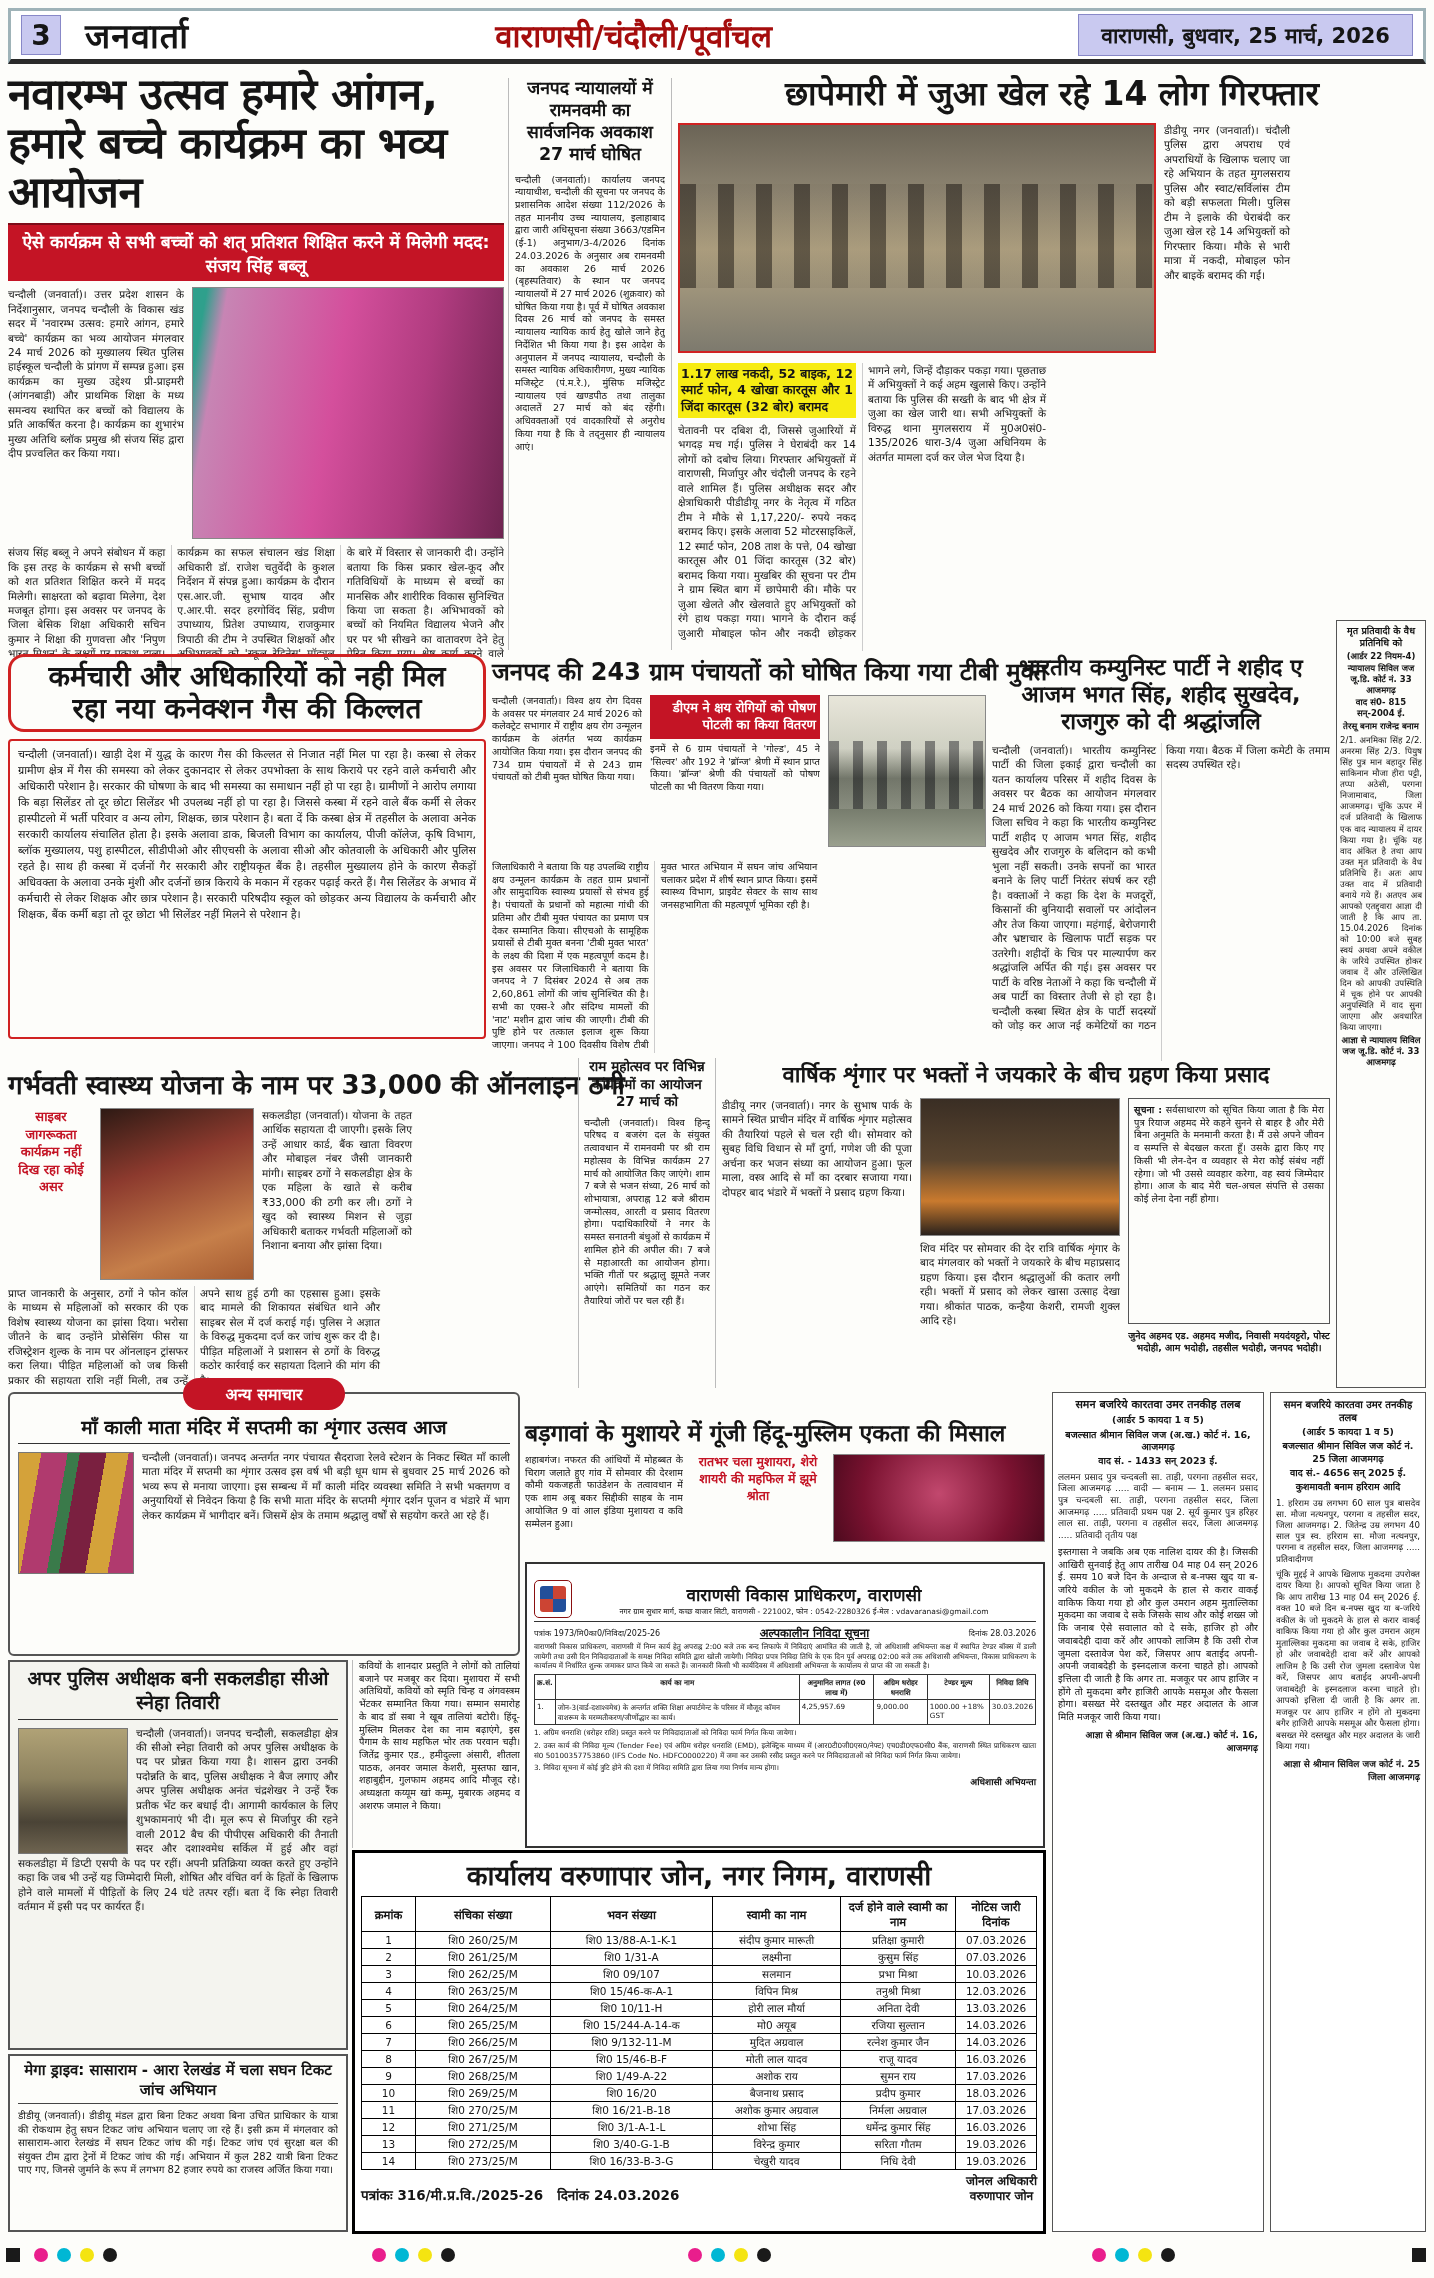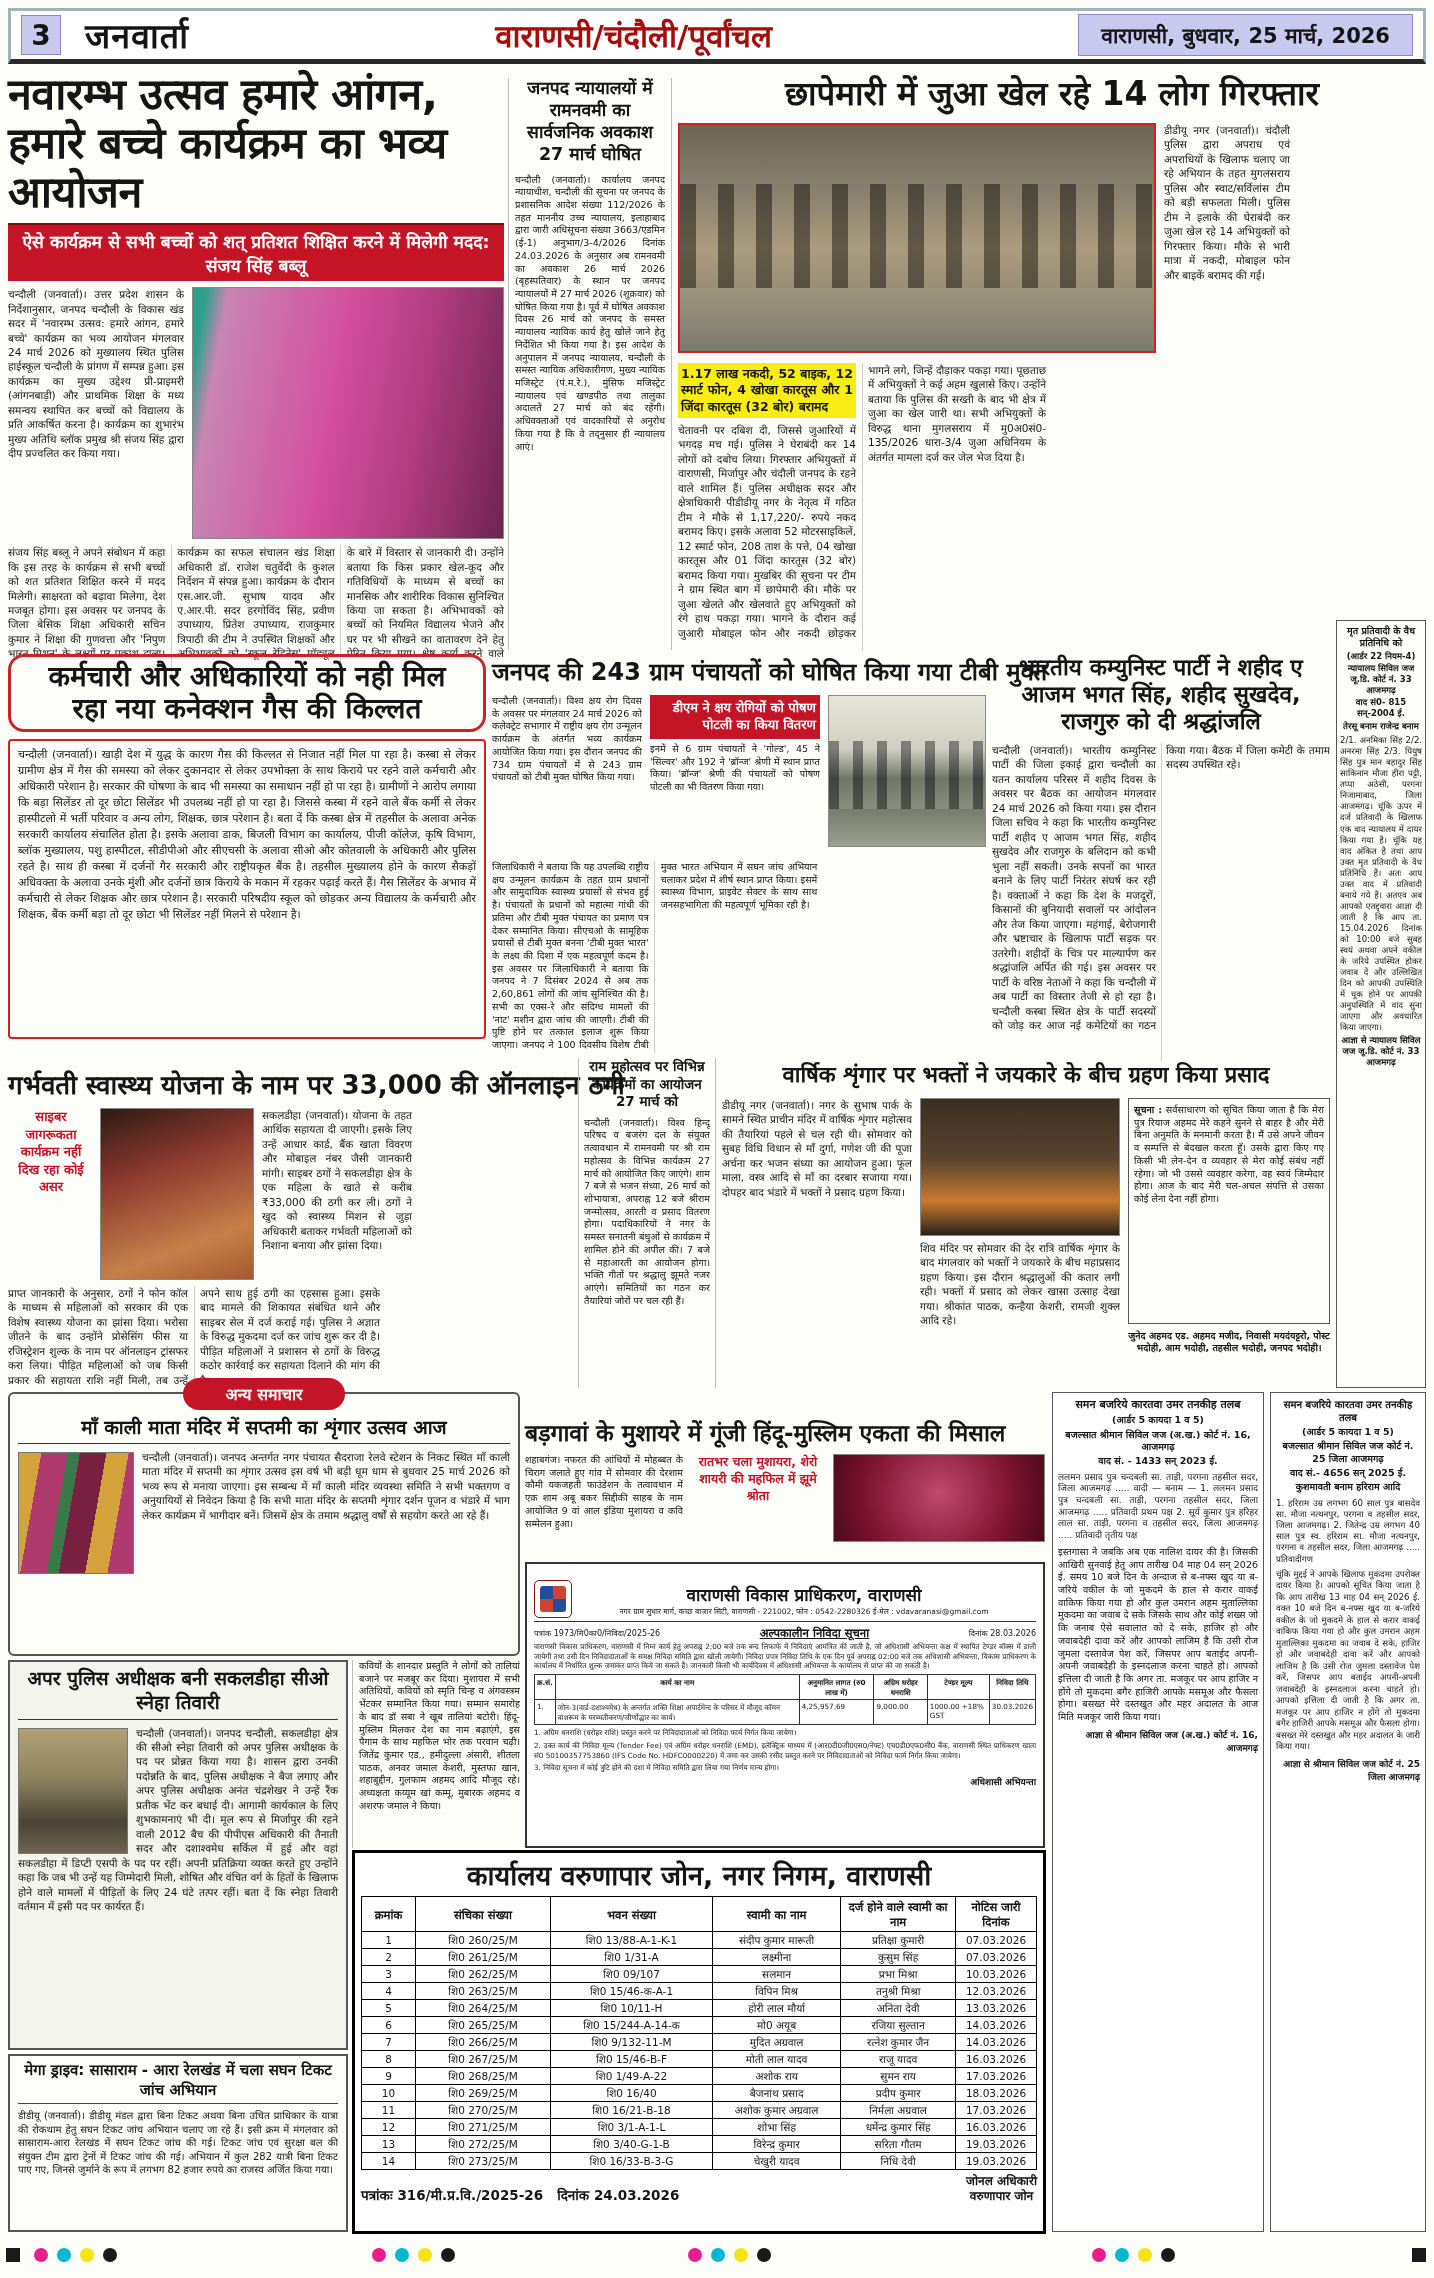--- a/index.html
+++ b/index.html
@@ -450,21 +450,21 @@
             <td>9</td>
             <td>शि0 268/25/M</td>
             <td>शि0 1/49-A-22</td>
             <td>अशोक राय</td>
             <td>सुमन राय</td>
             <td>17.03.2026</td>
           </tr>
           <tr>
             <td>10</td>
             <td>शि0 269/25/M</td>
-            <td>शि0 16/40</td>
+            <td>शि0 16/20</td>
             <td>बैजनाथ प्रसाद</td>
             <td>प्रदीप कुमार</td>
             <td>18.03.2026</td>
           </tr>
           <tr>
             <td>11</td>
             <td>शि0 270/25/M</td>
             <td>शि0 16/21-B-18</td>
             <td>अशोक कुमार अग्रवाल</td>
             <td>निर्मला अग्रवाल</td>

